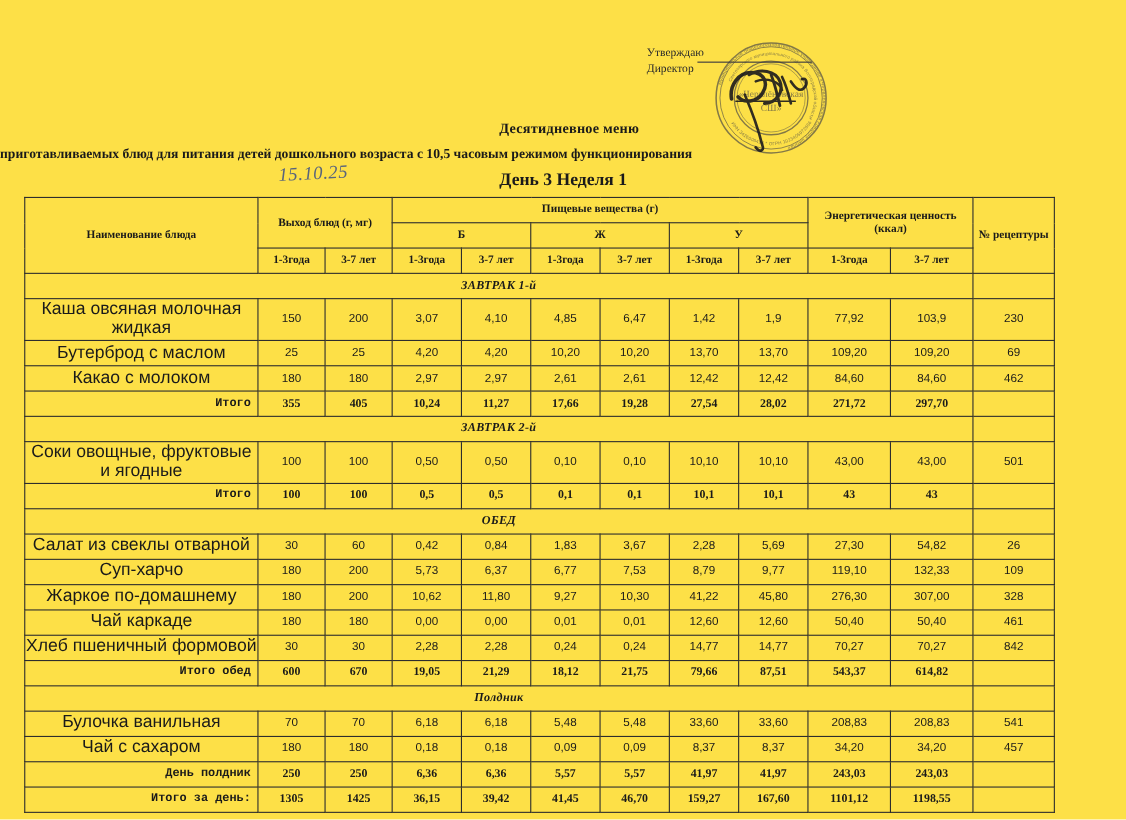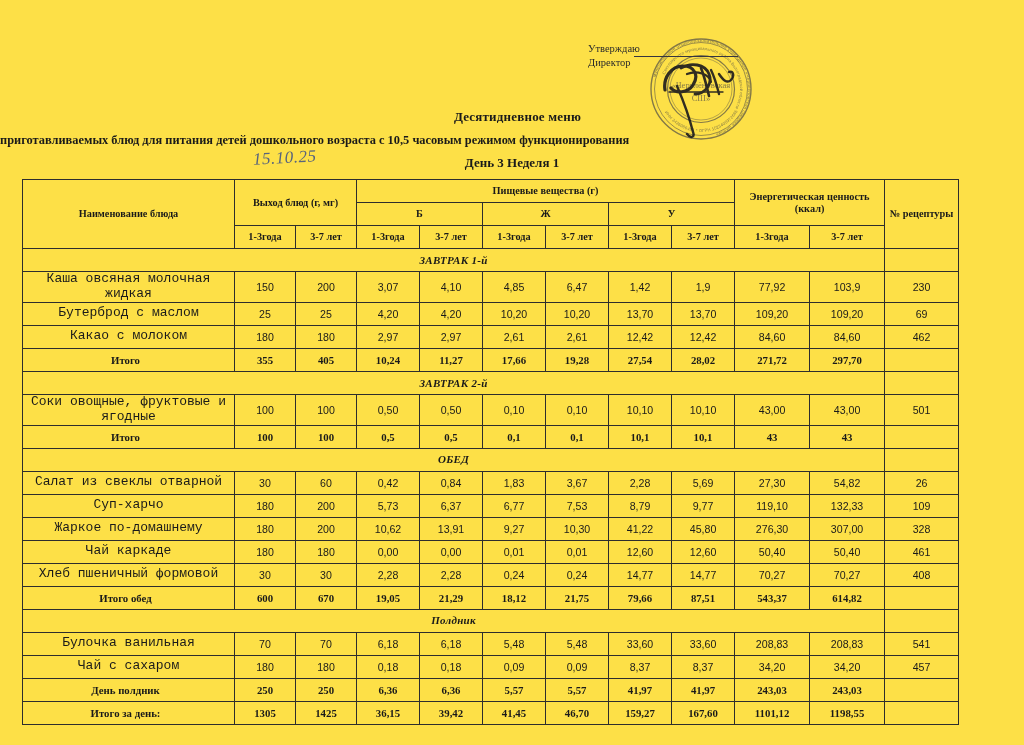--- a/index.html
+++ b/index.html
@@ -108,21 +108,21 @@
     top: 133px;
     text-align: left;
     font-size: 12.4px;
     font-weight: bold;
   }
   .doc-daytitle {
     position: absolute;
     left: 0; right: 0;
     top: 155px;
     text-align: center;
-    font-size: 13px;
+    font-size: 16px;
     font-weight: bold;
   }
 
   
   .table-wrap {
     position: absolute;
     left: 22px;
     top: 179px;
     width: 898px;
   }
@@ -141,36 +141,37 @@
     line-height: 1.15;
   }
   table.menu th {
     font-weight: bold;
     font-size: 10.3px;
     font-family: "Liberation Serif", serif;
   }
   td.dish {
     text-align: left;
     padding-left: 5px;
-    font-family: Liberation Mono, monospace;
-    font-size: 13px;
+    font-family: Liberation Sans, sans-serif;
+    font-size: 16px;
     font-weight: normal;
   }
   td.num {
     font-family: "Liberation Sans", sans-serif;
     font-size: 10.6px;
   }
   tr.total td {
     font-weight: bold;
     font-family: "Liberation Serif", serif;
     font-size: 10.8px;
   }
   tr.total td.dish {
+    text-align: right;
     padding-right: 6px;
-    font-family: Liberation Serif, serif;
+    font-family: Liberation Mono, monospace;
   }
   td.section {
     text-align: center;
     font-weight: bold;
     font-size: 11px;
     font-family: "Liberation Serif", serif;
     letter-spacing: 0.3px;
     height: 21px;
     font-style: italic;
   }
@@ -418,21 +419,21 @@
             <td class="num">9,77</td>
             <td class="num">119,10</td>
             <td class="num">132,33</td>
             <td class="num">109</td>
           </tr>
           <tr>
             <td class="dish">Жаркое по-домашнему</td>
             <td class="num">180</td>
             <td class="num">200</td>
             <td class="num">10,62</td>
-            <td class="num">13,91</td>
+            <td class="num">11,80</td>
             <td class="num">9,27</td>
             <td class="num">10,30</td>
             <td class="num">41,22</td>
             <td class="num">45,80</td>
             <td class="num">276,30</td>
             <td class="num">307,00</td>
             <td class="num">328</td>
           </tr>
           <tr>
             <td class="dish">Чай каркаде</td>
@@ -453,21 +454,21 @@
             <td class="num">30</td>
             <td class="num">30</td>
             <td class="num">2,28</td>
             <td class="num">2,28</td>
             <td class="num">0,24</td>
             <td class="num">0,24</td>
             <td class="num">14,77</td>
             <td class="num">14,77</td>
             <td class="num">70,27</td>
             <td class="num">70,27</td>
-            <td class="num">408</td>
+            <td class="num">842</td>
           </tr>
           <tr class="total">
             <td class="dish">Итого обед</td>
             <td class="num">600</td>
             <td class="num">670</td>
             <td class="num">19,05</td>
             <td class="num">21,29</td>
             <td class="num">18,12</td>
             <td class="num">21,75</td>
             <td class="num">79,66</td>

